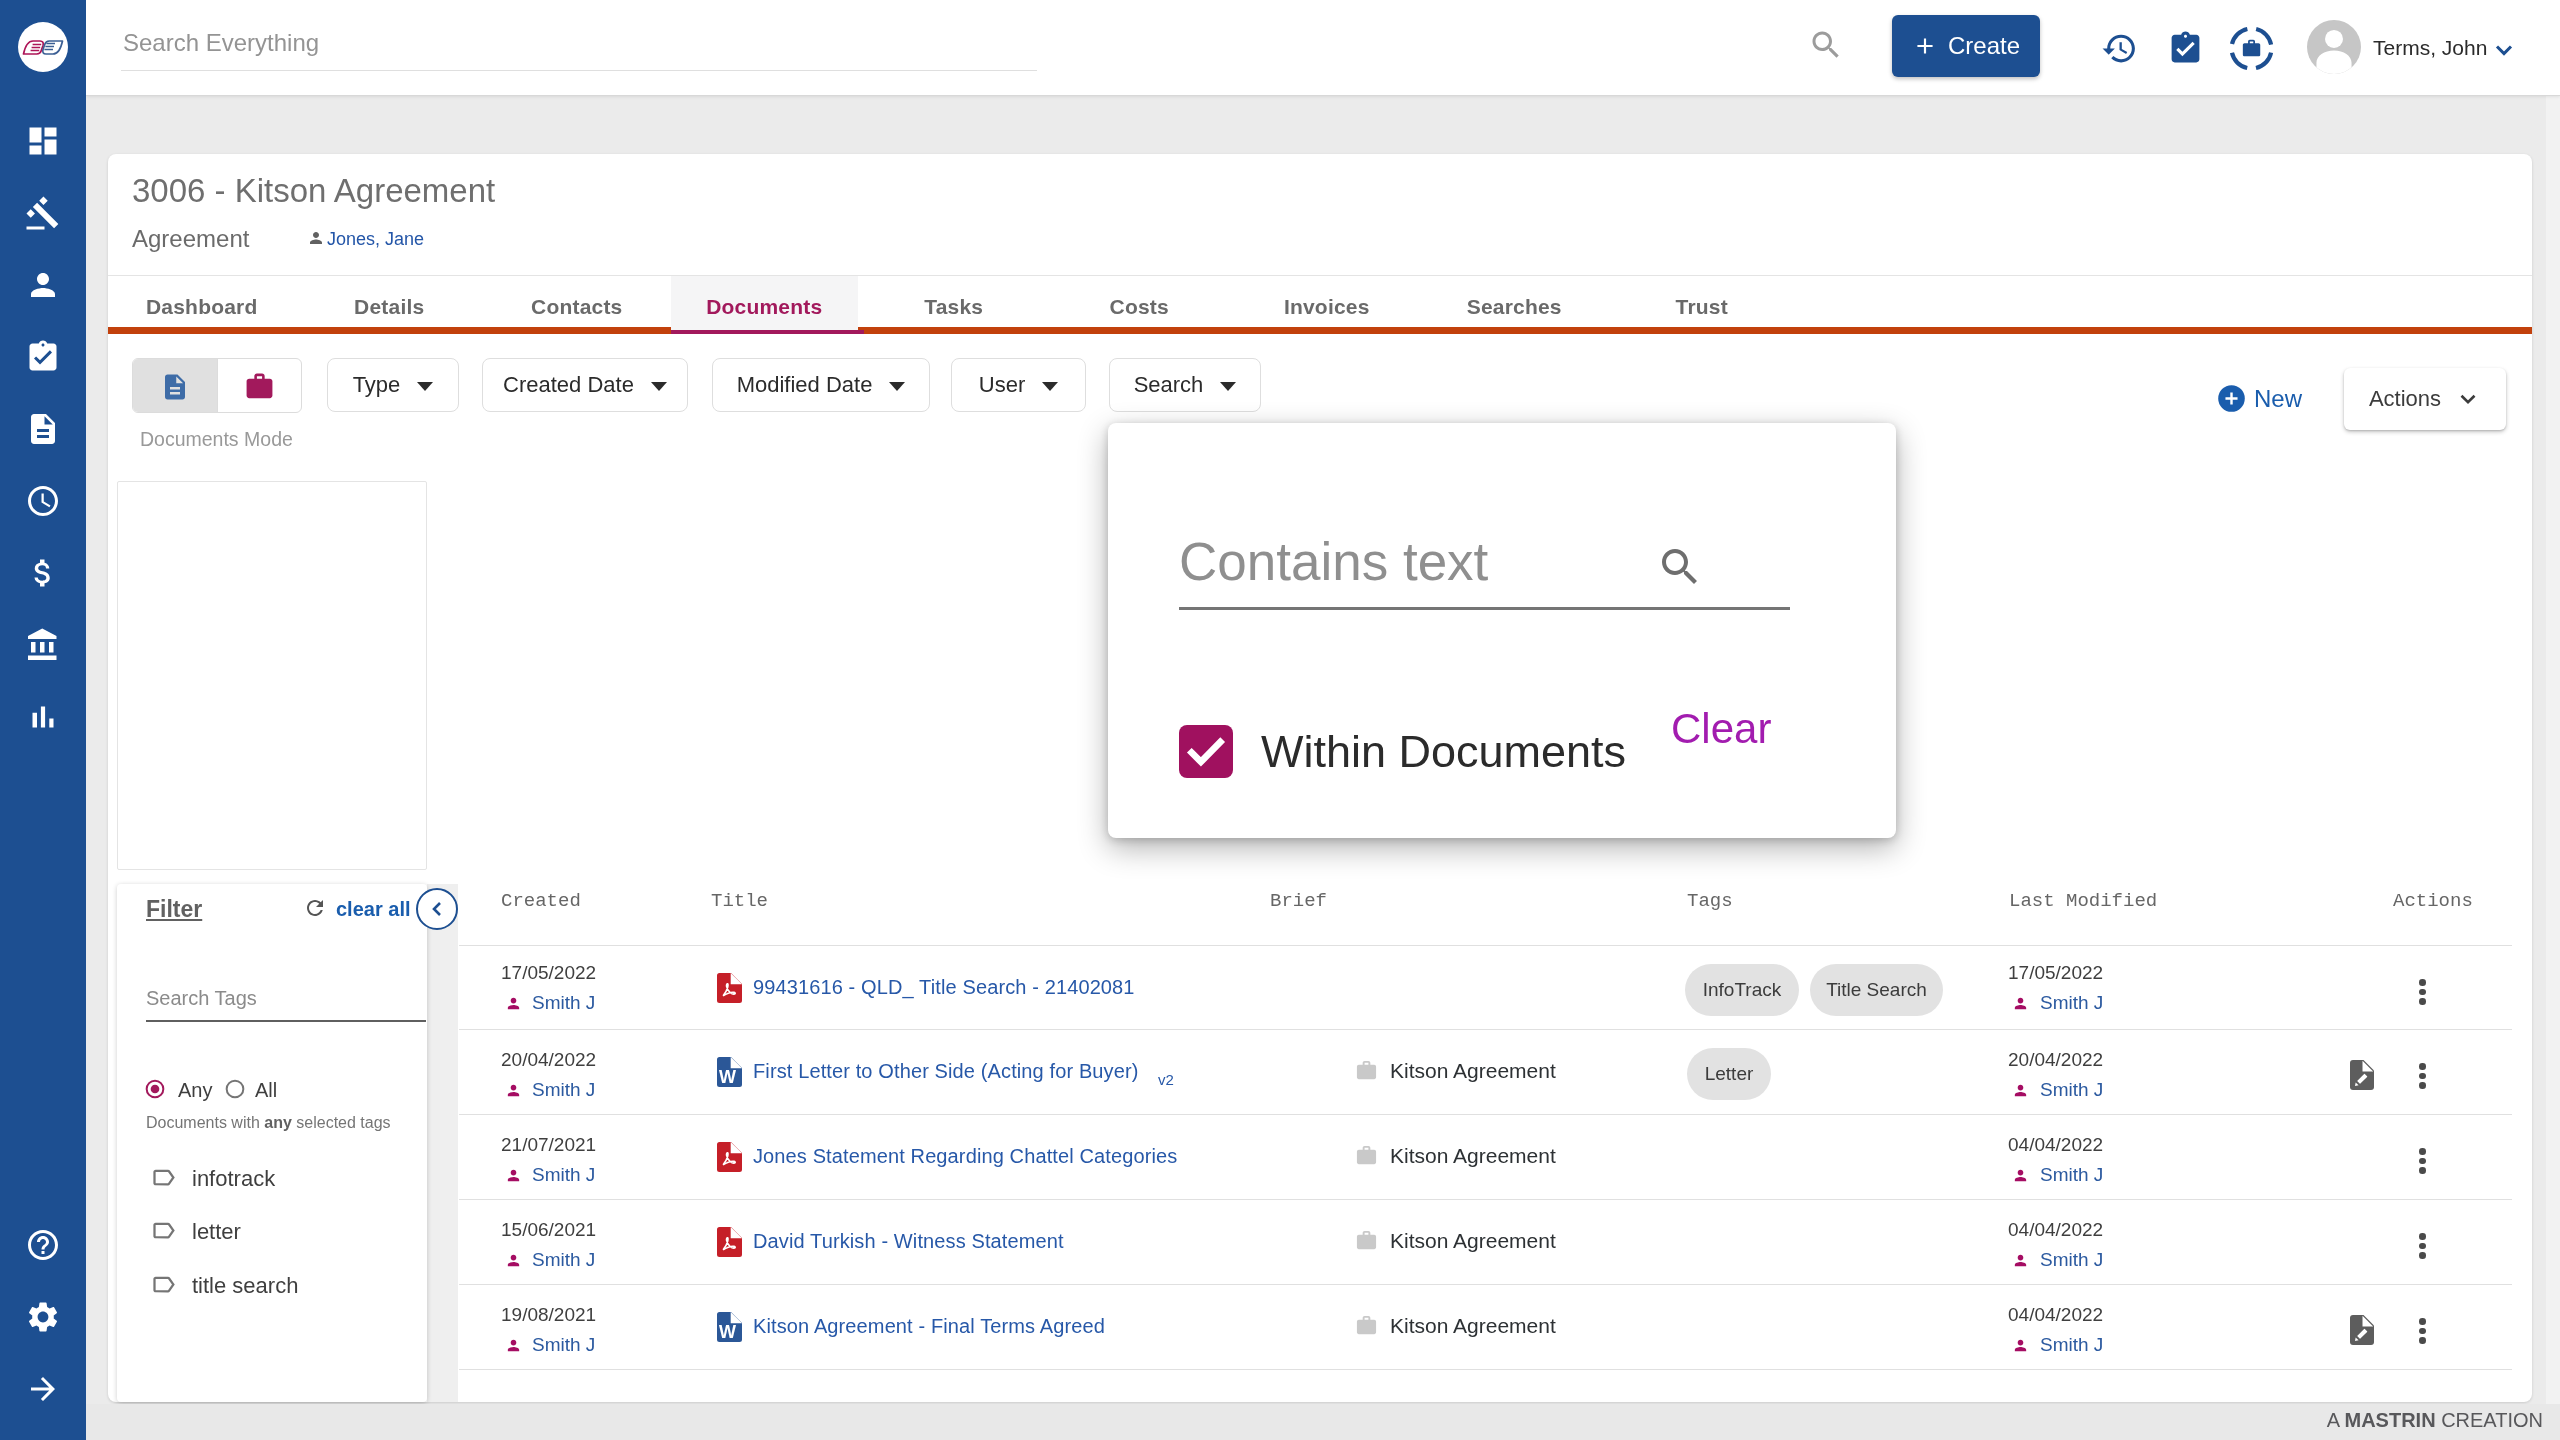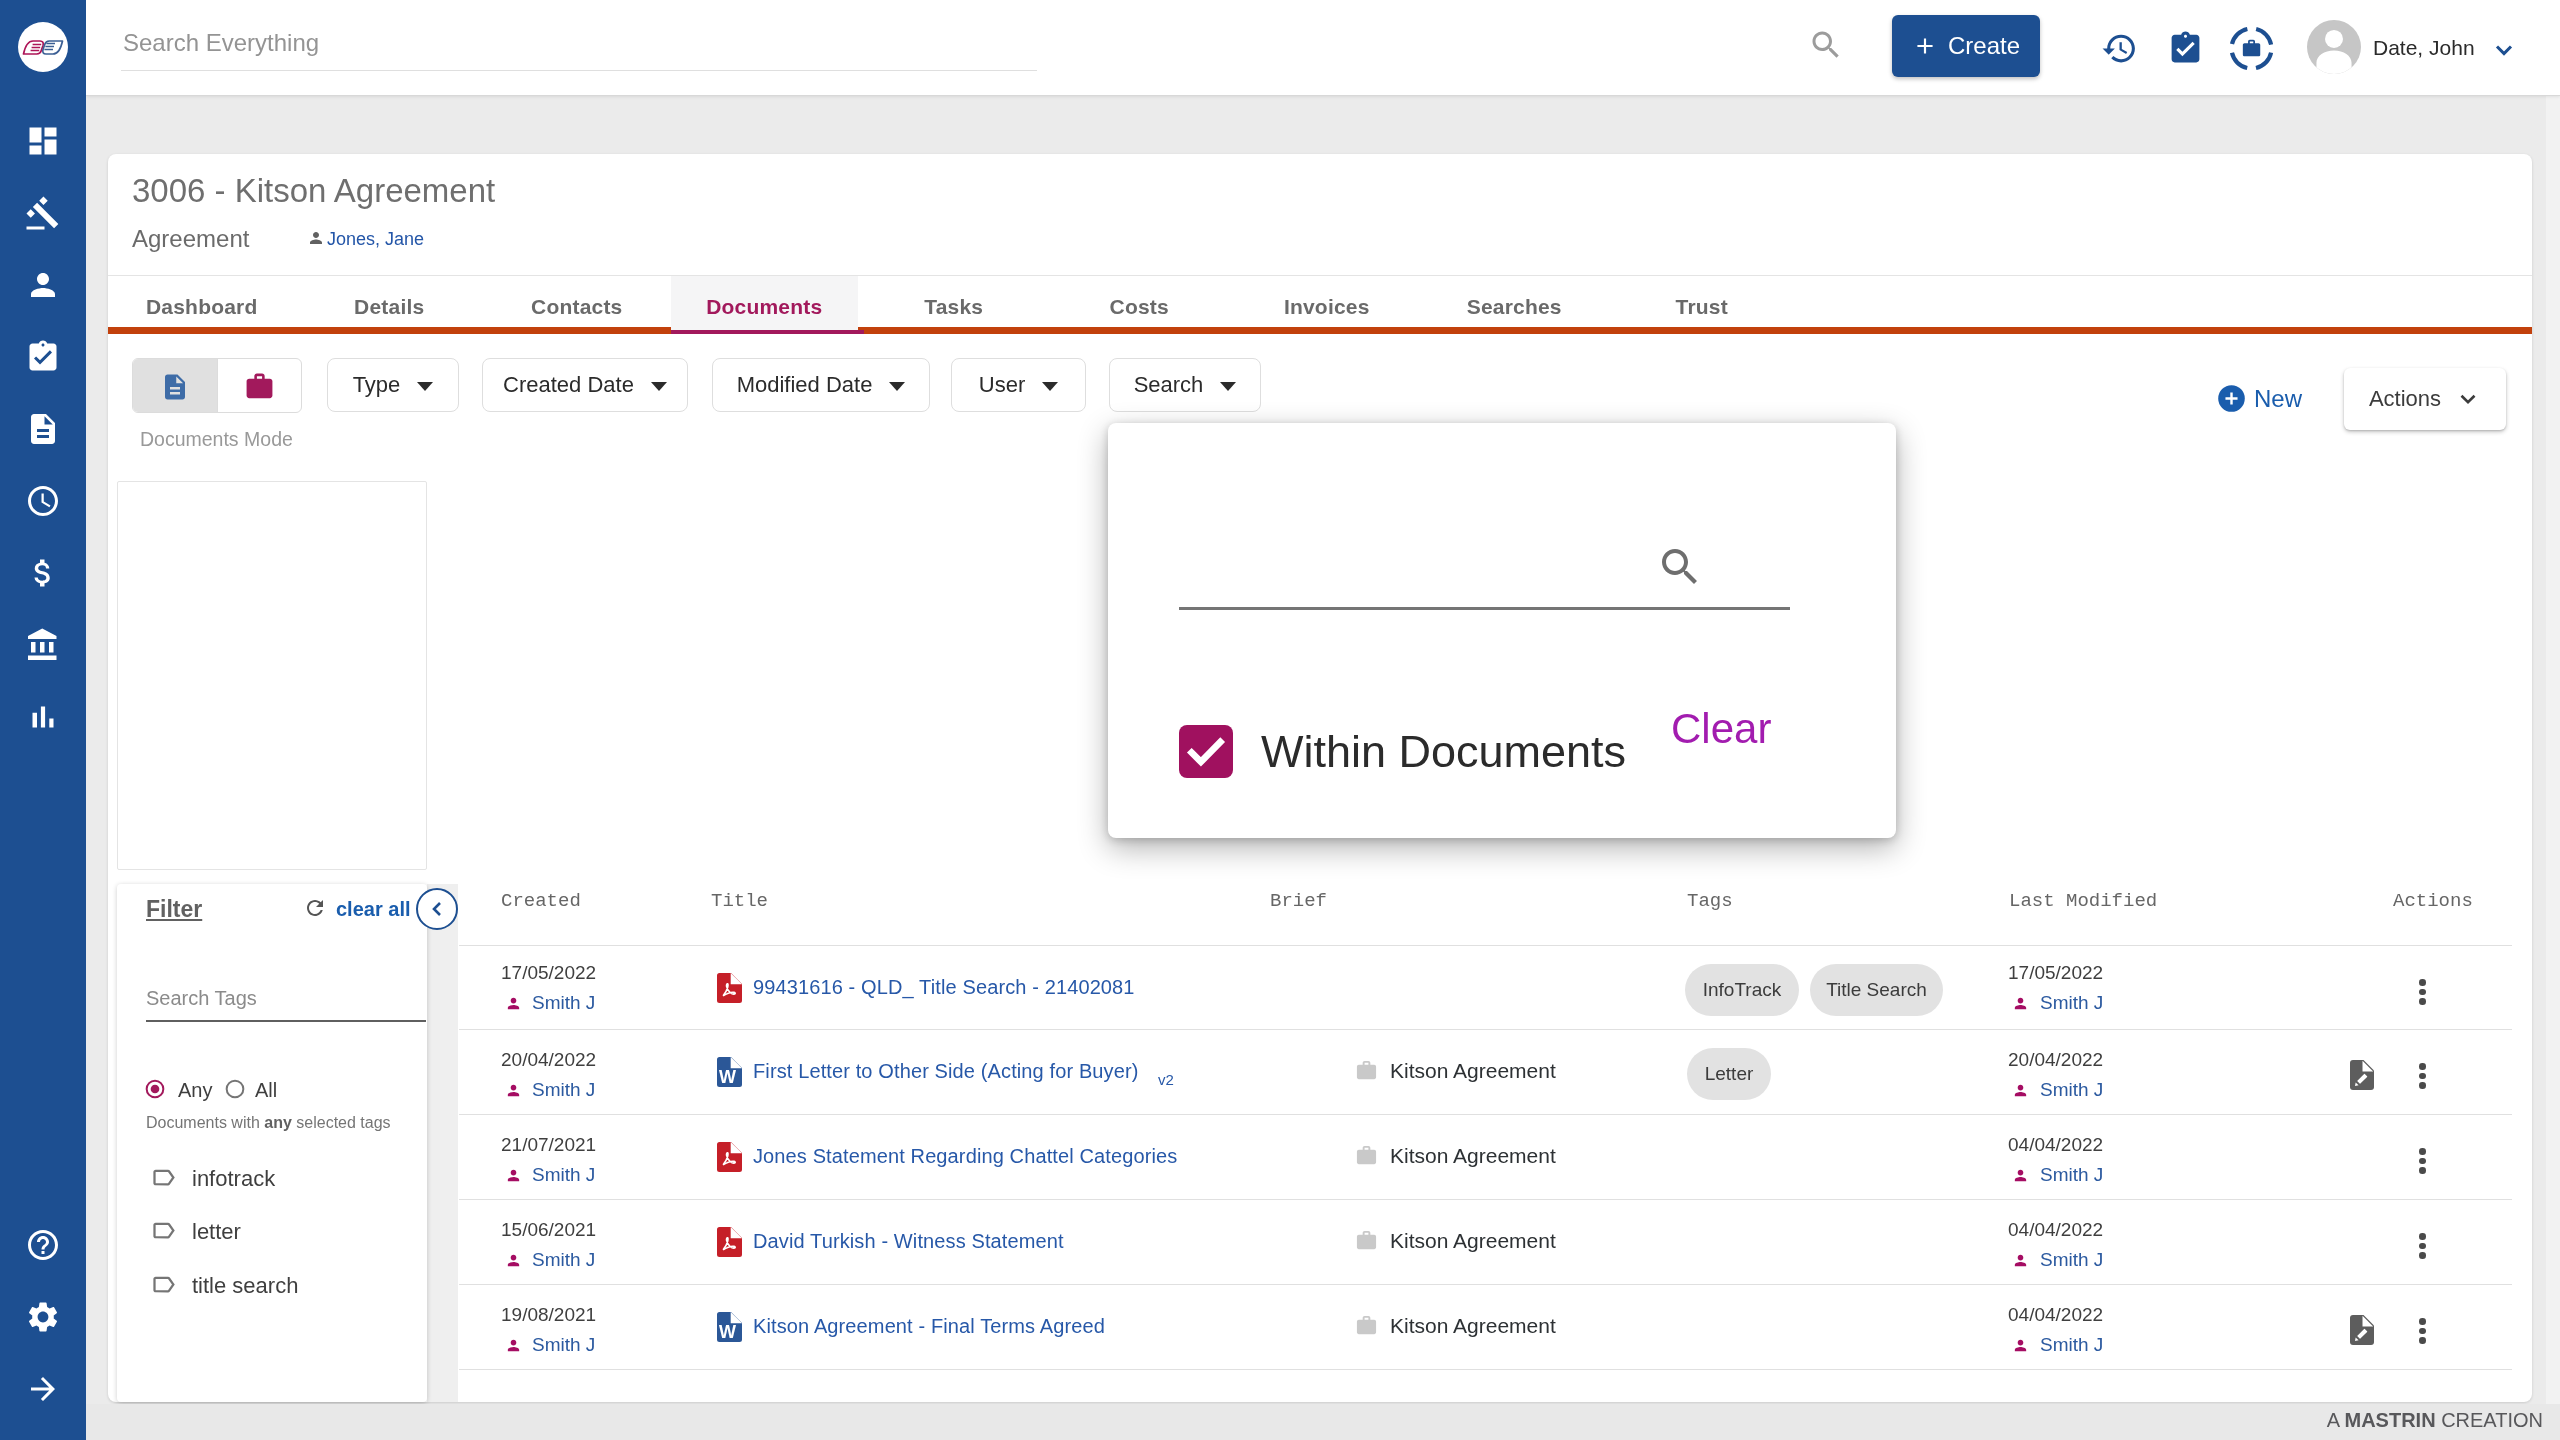--- a/index.html
+++ b/index.html
@@ -98,21 +98,21 @@
       <circle cx="22.5" cy="22.5" r="20" fill="none" stroke="#1d4f91" stroke-width="4.2" stroke-dasharray="22.4 9" stroke-dashoffset="27.2"></circle>
       <path transform="translate(12.1,12.1) scale(0.87)" d="M20 6h-4V4c0-1.11-.89-2-2-2h-4c-1.11 0-2 .89-2 2v2H4c-1.11 0-2 .89-2 2v11c0 1.11.89 2 2 2h16c1.11 0 2-.89 2-2V8c0-1.11-.89-2-2-2zm-6 0h-4V4h4v2z" fill="#1d4f91"></path>
     </svg>
   </div>
   <div class="abs" style="left:2221px;top:20px;width:54px;height:54px;border-radius:50%;background:#c6c6c6;overflow:hidden;">
     <svg width="54" height="54" viewBox="0 0 24 24">
         <circle cx="12" cy="8.4" r="4" fill="#fff"></circle>
         <path d="M12 13.6c-4.3 0-7.8 2.4-7.8 5.4v5h15.6v-5c0-3-3.5-5.4-7.8-5.4z" fill="#fff"></path>
       </svg>
   </div>
-  <div class="abs" style="left:2287px;top:36px;font-size:21px;font-weight:500;color:#2b2b2b;">Date, John</div>
+  <div class="abs" style="left:2287px;top:36px;font-size:21px;font-weight:500;color:#2b2b2b;">Terms, John</div>
   <svg class="abs" style="left:2404px;top:36px;" width="28" height="28" viewBox="0 0 24 24" fill="none" stroke="#1d4f91" stroke-width="2.6">
       <path d="M6 9l6 6 6-6"></path>
     </svg>
 </div>
 
 <div id="card">
   <div class="abs" style="left:24px;top:18px;font-size:33px;color:#6f6f6f;">3006 - Kitson Agreement</div>
   <div class="abs" style="left:24px;top:71px;font-size:24px;color:#6b6b6b;">Agreement</div>
   <svg class="abs" style="left:199px;top:75px;" width="18" height="18" viewBox="0 0 24 24" fill="#616161">
       <path d="M12 12c2.21 0 4-1.79 4-4s-1.79-4-4-4-4 1.79-4 4 1.79 4 4 4zm0 2c-2.67 0-8 1.34-8 4v2h16v-2c0-2.66-5.33-4-8-4z"></path>
@@ -365,20 +365,21 @@
       </g>
     </svg>
   <div class="kebab" style="left:2419px;top:1318px;">
       <span></span>
       <span></span>
       <span></span>
     </div>
 </div>
 
 <div id="popover" class="abs" style="left:1108px;top:423px;width:788px;height:415px;background:#fff;border-radius:8px;box-shadow:0 10px 30px rgba(0,0,0,0.3),0 2px 8px rgba(0,0,0,0.18);z-index:10;">
+  <div class="abs" style="left:71px;top:108px;font-size:53px;color:#8f8f8f;">Contains text</div>
   <svg class="abs" style="left:548px;top:120px;" width="48" height="48" viewBox="0 0 24 24" fill="#6e6e6e">
       <path d="M15.5 14h-.79l-.28-.27C15.41 12.59 16 11.11 16 9.5 16 5.91 13.09 3 9.5 3S3 5.91 3 9.5 5.91 16 9.5 16c1.61 0 3.09-.59 4.23-1.57l.27.28v.79l5 4.99L20.49 19l-4.99-5zm-6 0C7.01 14 5 11.99 5 9.5S7.01 5 9.5 5 14 7.01 14 9.5 11.99 14 9.5 14z"></path>
     </svg>
   <div class="abs" style="left:71px;top:184px;width:611px;height:3px;background:#757575;"></div>
   <div class="abs" style="left:71px;top:302px;width:54px;height:53px;background:#a0115f;border-radius:8px;">
     <svg width="54" height="53" viewBox="0 0 24 24" fill="none" stroke="#fff" stroke-width="3" stroke-linecap="square">
         <path d="M5.5 12.5l4.2 4.2 8.8-9"></path>
       </svg>
   </div>
   <div class="abs" style="left:153px;top:303px;font-size:45px;color:#2b2b2b;">Within Documents</div>

